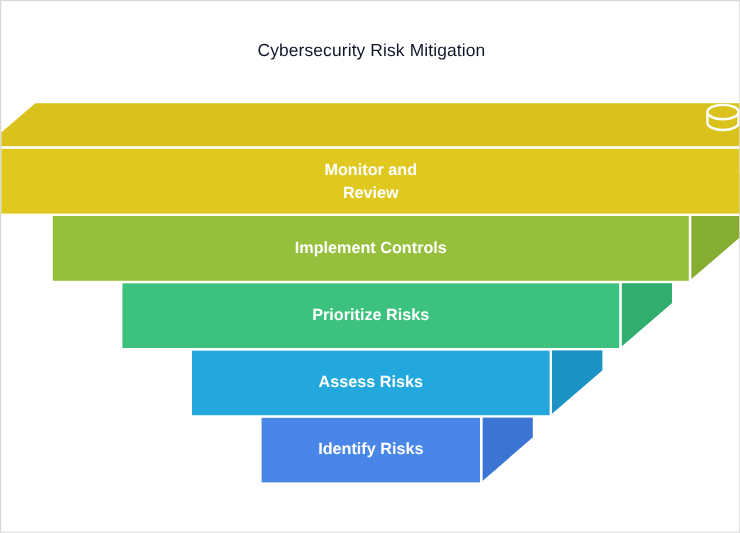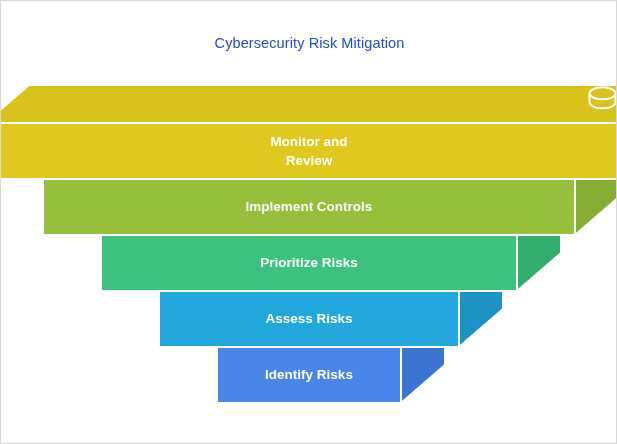--- a/index.html
+++ b/index.html
@@ -21,21 +21,21 @@
     overflow: hidden;
   }
   #chart-title {
     position: absolute;
     left: 0;
     top: 33px;
     width: 617px;
     text-align: center;
     font-size: 14.5px;
     font-weight: 400;
-    color: #1d4ed8;
+    color: #0f172a;
     letter-spacing: 0.1px;
     line-height: 18px;
     white-space: nowrap;
   }
   #pyramid-svg {
     position: absolute;
     left: 0;
     top: 0;
     width: 617px;
     height: 444px;

